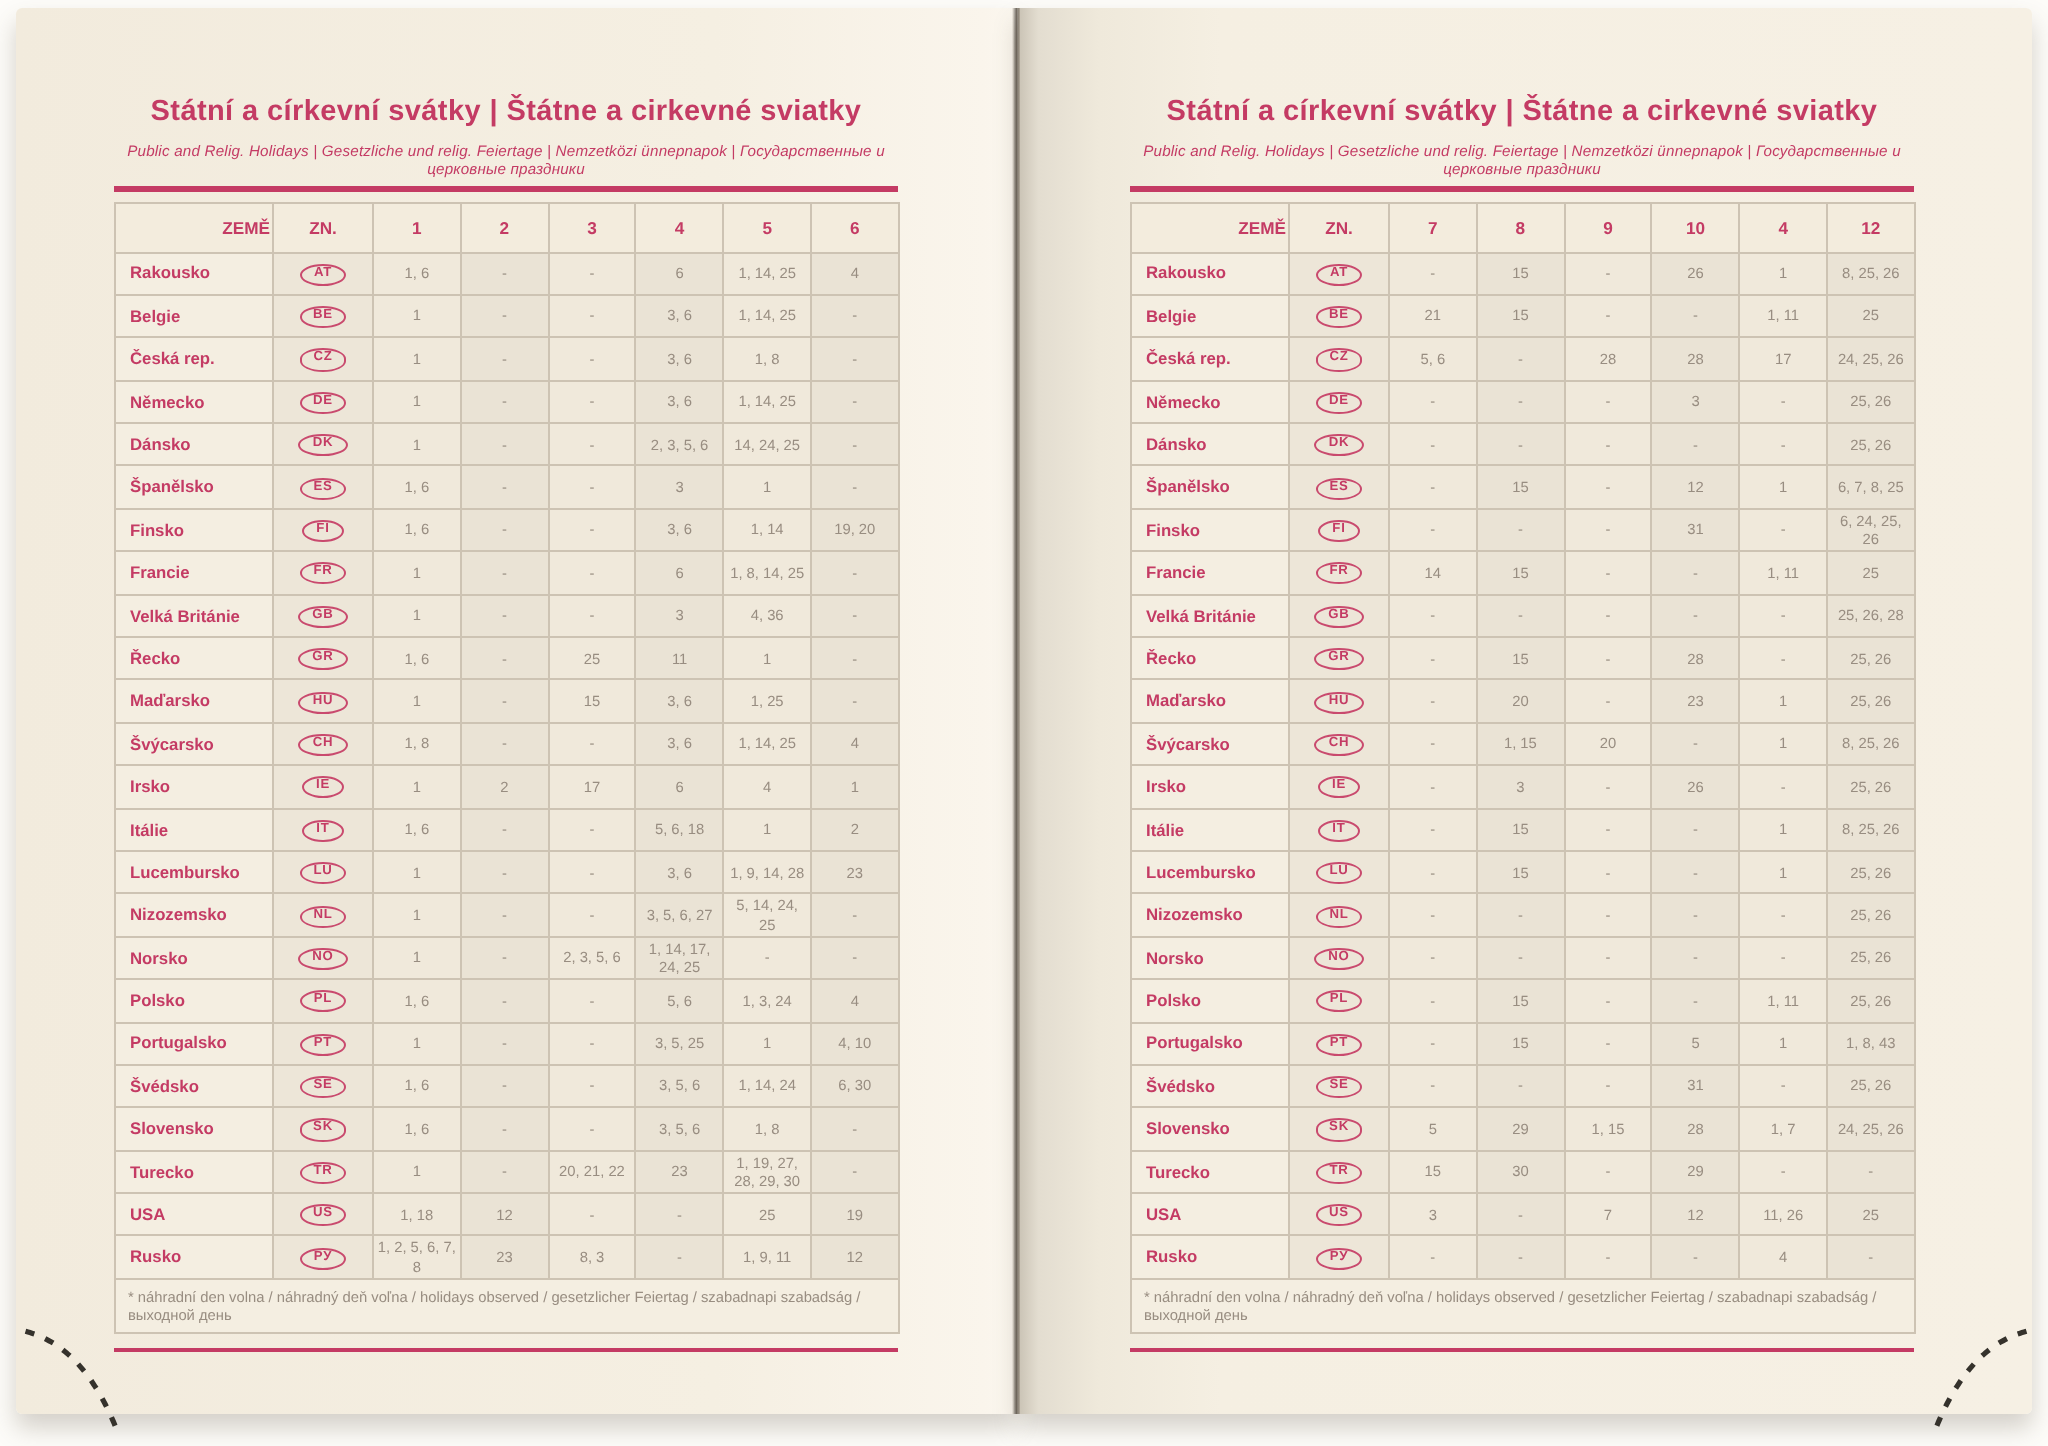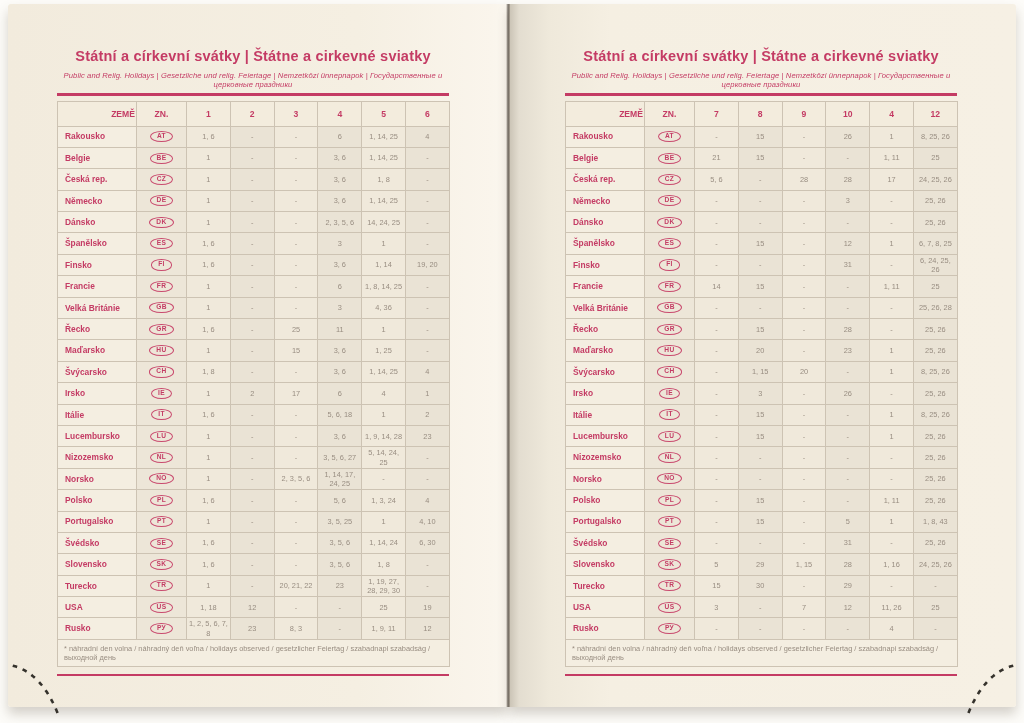--- a/index.html
+++ b/index.html
@@ -550,21 +550,21 @@
               <td class="c-m0">-</td>
               <td class="c-m1">25, 26</td>
             </tr>
             <tr>
               <td class="c-name" style="color: rgb(196, 59, 100);">Slovensko</td>
               <td class="c-zn"><span class="badge" style="color: rgb(196, 59, 100);">SK</span></td>
               <td class="c-m0">5</td>
               <td class="c-m1">29</td>
               <td class="c-m0">1, 15</td>
               <td class="c-m1">28</td>
-              <td class="c-m0">1, 16</td>
+              <td class="c-m0">1, 7</td>
               <td class="c-m1">24, 25, 26</td>
             </tr>
             <tr>
               <td class="c-name" style="color: rgb(196, 59, 100);">Turecko</td>
               <td class="c-zn"><span class="badge" style="color: rgb(196, 59, 100);">TR</span></td>
               <td class="c-m0">15</td>
               <td class="c-m1">30</td>
               <td class="c-m0">-</td>
               <td class="c-m1">29</td>
               <td class="c-m0">-</td>

